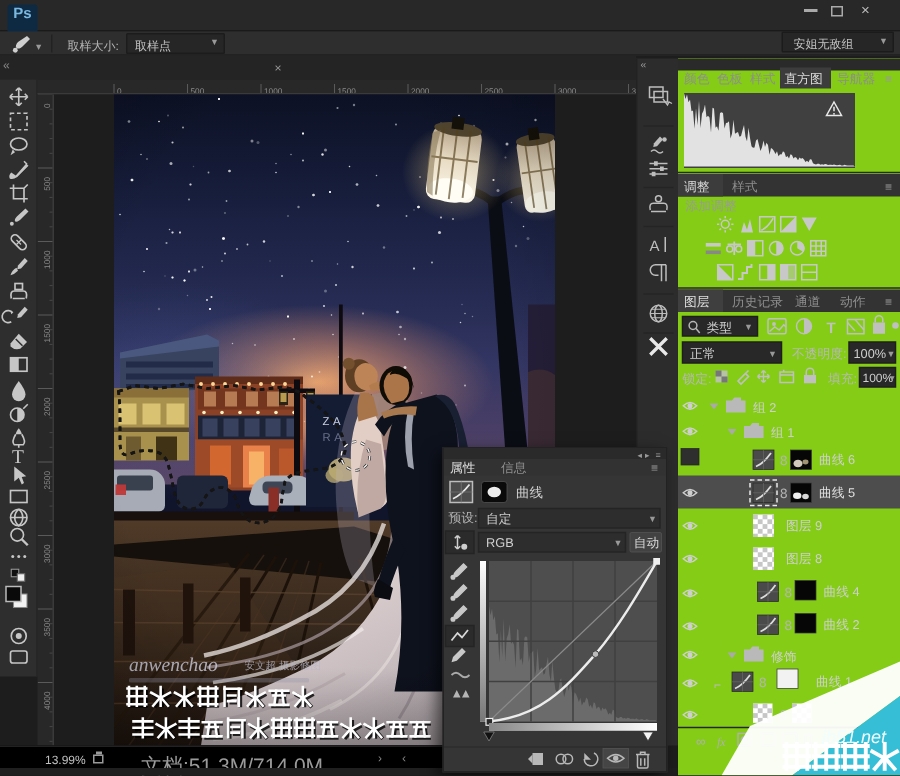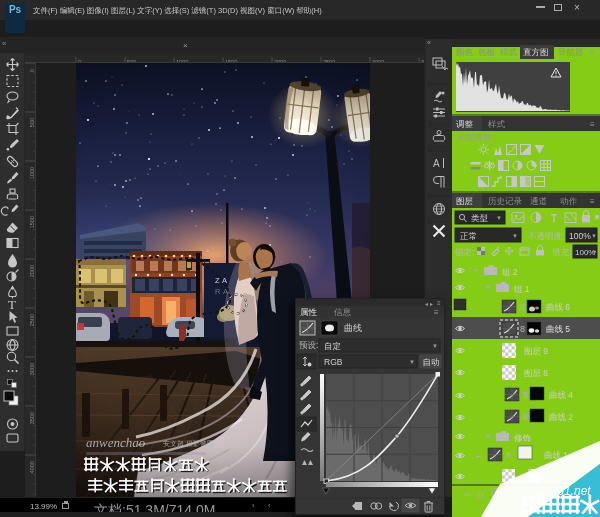--- a/index.html
+++ b/index.html
@@ -5,26 +5,43 @@
 font-family:"Liberation Sans",sans-serif;-webkit-font-smoothing:antialiased}
 .abs{position:absolute}
 #app{position:relative;width:600px;height:517px}
 .t8{font-size:8px;color:#c3c3c3}
 </style></head>
 <body>
 <div id="app">
 
 <div class="abs" style="left:0;top:0;width:600px;height:21px;background:#282828;border-bottom:1px solid #1a1a1a">
   <div class="abs" style="left:5px;top:3px;width:20px;height:30px;background:#0d2a42;border-radius:2px;color:#7ab8e0;font-size:10px;font-weight:bold;text-align:center;line-height:14px">Ps</div>
-  <div class="abs" style="left:33px;top:6px;white-space:nowrap;color:#c9c9c9;font-size:7.5px;letter-spacing:0px">文件(F)&nbsp;编辑(E)&nbsp;图像(I)&nbsp;图层(L)&nbsp;文字(Y)&nbsp;选择(S)&nbsp;滤镜(T)&nbsp;3D(D)&nbsp;视图(V)&nbsp;窗口(W)&nbsp;帮助(H)</div>
   <div class="abs" style="left:536px;top:6px;width:9px;height:2px;background:#aaa"></div>
   <div class="abs" style="left:554px;top:4px;width:8px;height:7px;border:1px solid #aaa"></div>
   <div class="abs" style="left:574px;top:3px;color:#bbb;font-size:10px;line-height:10px">×</div>
 </div>
 
+<div class="abs" style="left:0;top:21px;width:600px;height:16px;background:#2e2e2e;border-bottom:1px solid #222">
+  <svg class="abs" style="left:7px;top:2px" width="14" height="13" viewBox="0 0 14 13">
+        <path d="M11 1 L13 3 L8 8 C7 9 5 10 4 9 C3 8 4 6 5 5 Z" fill="#cfcfcf"></path>
+        <circle cx="3.2" cy="10.5" r="1.6" fill="#cfcfcf"></circle>
+      </svg>
+  <div class="abs" style="left:24px;top:6px;color:#999;font-size:7px">▾</div>
+  <div class="abs" style="left:34px;top:2px;width:1px;height:12px;background:#222"></div>
+  <div class="abs t8" style="left:45px;top:4px;color:#b5b5b5">取样大小:</div>
+  <div class="abs" style="left:84px;top:1px;width:66px;height:14px;background:#262626;border:1px solid #1c1c1c;border-radius:1px">
+    <span class="t8" style="position:absolute;left:5px;top:2px">取样点</span>
+    <span style="position:absolute;right:3px;top:3px;color:#999;font-size:6px">▼</span>
+  </div>
+
+  <div class="abs" style="left:521px;top:0px;width:75px;height:14px;background:#262626;border:1px solid #1b1b1b;border-radius:1px">
+    <span class="t8" style="position:absolute;left:7px;top:2px">安姐无敌组</span>
+    <span style="position:absolute;right:3px;top:3px;color:#999;font-size:6px">▼</span>
+  </div>
+</div>
 
 <div class="abs" style="left:0;top:37px;width:424px;height:16px;background:#242424">
   <div class="abs" style="left:2px;top:2px;color:#8a8a8a;font-size:8px">«</div>
   <div class="abs" style="left:183px;top:4px;color:#999;font-size:8px">×</div>
 </div>
 
 <div id="toolbar" class="abs" style="left:0;top:53px;width:25px;height:398px;background:#2e2e2e;border-right:1px solid #262626;overflow:hidden"><svg width="25" height="398" viewBox="0 0 25 398">
         <g transform="translate(12.5,11.5)">
           <path d="M0 -6 V6 M-6 0 H6 M0 -6 l-2 2 M0 -6 l2 2 M0 6 l-2 -2 M0 6 l2 -2 M-6 0 l2 -2 M-6 0 l2 2 M6 0 l-2 -2 M6 0 l-2 2" stroke="#c6c6c6" fill="none" stroke-width="1.1"></path>
         </g>

